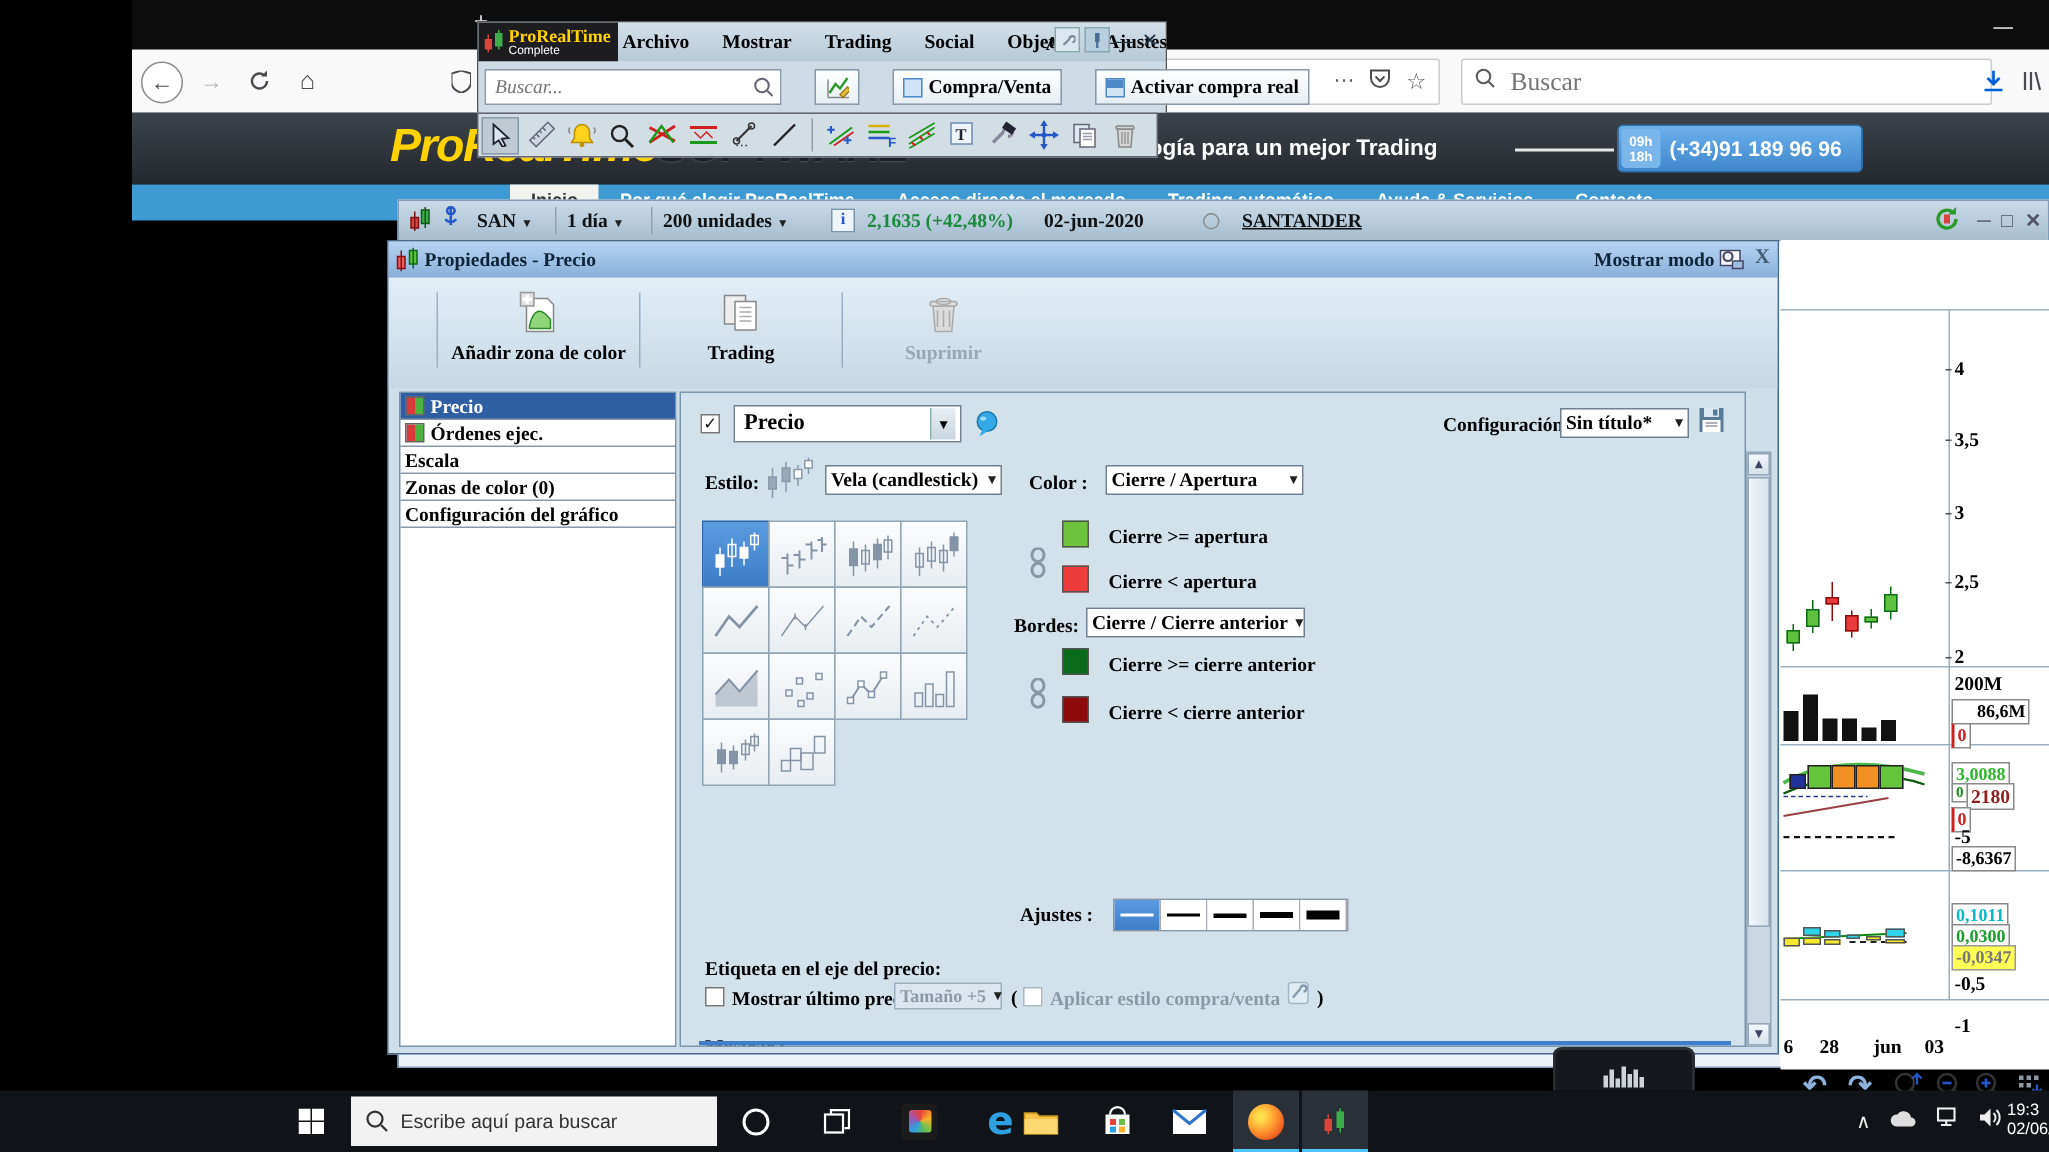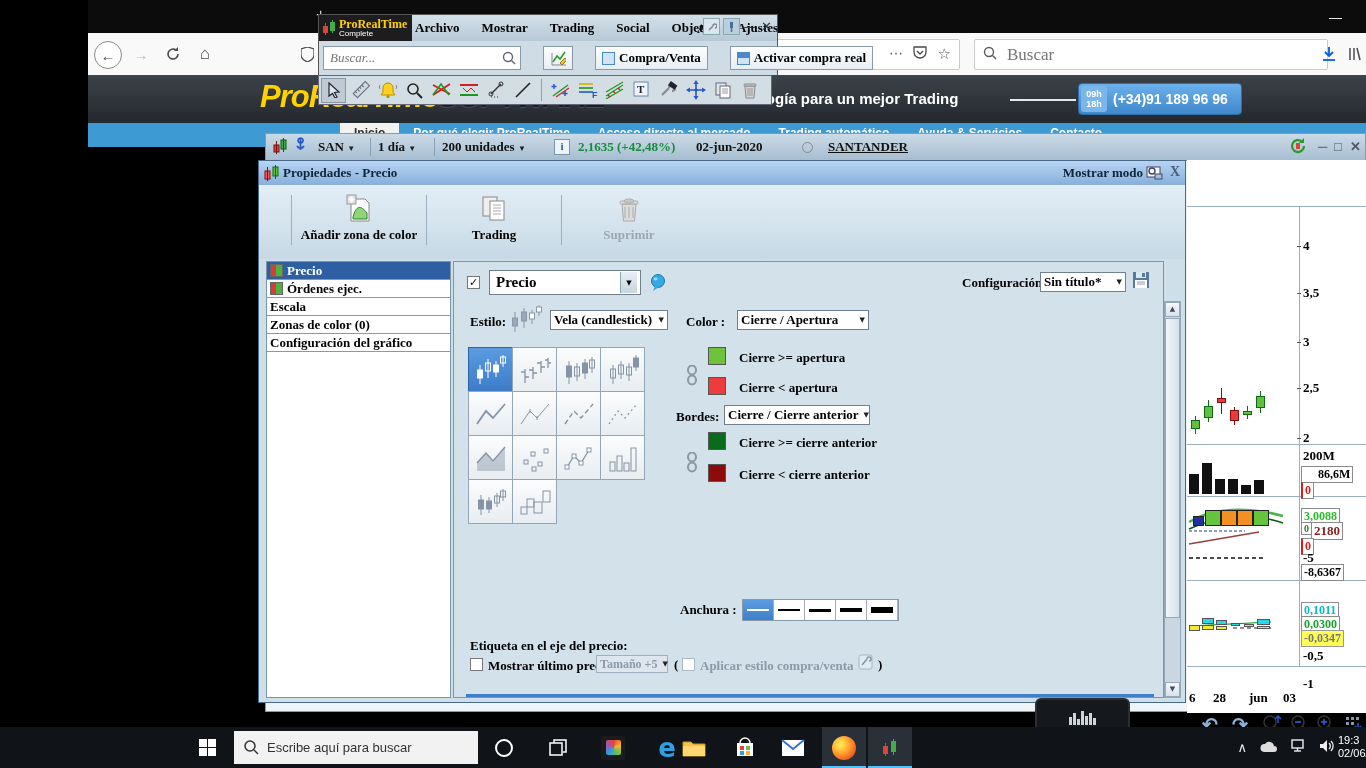--- a/index.html
+++ b/index.html
@@ -636,21 +636,21 @@
 
       <div class="swatch" id="sw-bup" style="left: 254px; top: 170px; background: rgb(10, 107, 26);"></div>
       <span class="lbl" style="left:285px;top:173px;">Cierre &gt;= cierre anterior</span>
       <span class="chain" style="left:232px;top:190px;"><svg width="12" height="22">
             <ellipse cx="6" cy="5" rx="4" ry="4.5" fill="none" stroke="#8a98a4" stroke-width="2"></ellipse>
             <ellipse cx="6" cy="15" rx="4" ry="4.5" fill="none" stroke="#8a98a4" stroke-width="2"></ellipse>
           </svg></span>
       <div class="swatch" id="sw-bdown" style="left: 254px; top: 202px; background: rgb(141, 11, 11);"></div>
       <span class="lbl" style="left:285px;top:205px;">Cierre &lt; cierre anterior</span>
 
-      <span class="lbl" style="left:226px;top:340px;">Anchura :</span>
+      <span class="lbl" style="left:226px;top:340px;">Ajustes :</span>
       <div id="anchura-group">
           <div class="wbtn sel">
             <div class="wline" style="height: 2px;"></div>
           </div>
           <div class="wbtn">
             <div class="wline" style="height: 2px;"></div>
           </div>
           <div class="wbtn">
             <div class="wline" style="height: 3px;"></div>
           </div>

